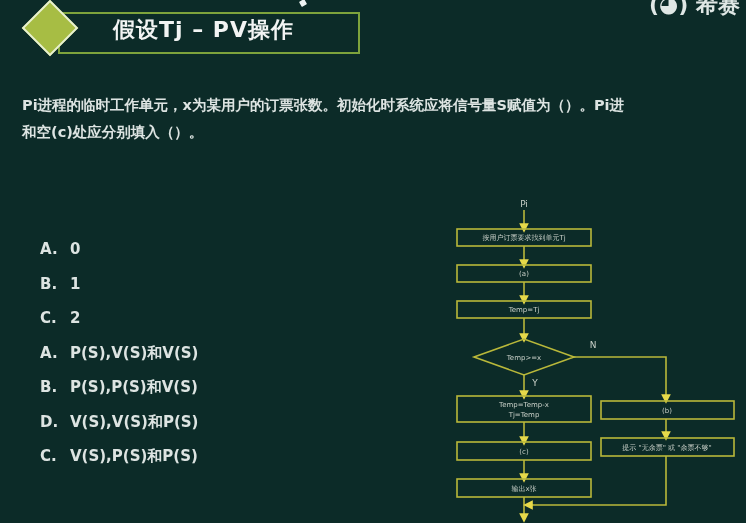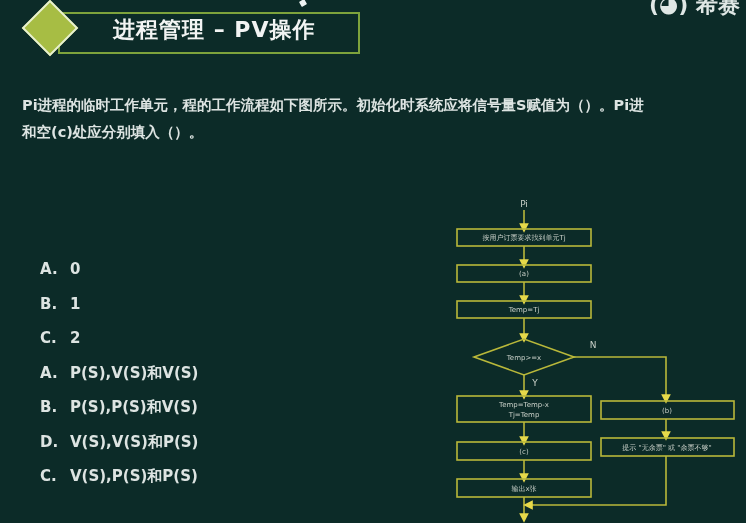--- a/index.html
+++ b/index.html
@@ -83,21 +83,20 @@
     .question .indent {
       padding-left: 22px;
     }
     .options {
       position: absolute;
       left: 40px;
       top: 232px;
       font-size: 15px;
       font-weight: bold;
       color: #dde4e2;
-      margin-top: 20px;
     }
     .option {
       height: 34.5px;
       line-height: 34.5px;
       white-space: nowrap;
     }
     .option .letter {
       display: inline-block;
       width: 30px;
     }
@@ -114,25 +113,25 @@
       font-family: "DejaVu Sans", sans-serif;
       fill: #c9d0c8;
     }
   </style>
 </head>
 <body>
 
 <div class="cursor"></div>
 <div class="title-bar"></div>
 <div class="diamond-logo"></div>
-<div class="title-text">进程管理 – PV操作</div>
+<div class="title-text">假设Tj – PV操作</div>
 <div class="brand">(◕) 希赛</div>
 
 <div class="question">
-  <span class="line">Pi进程的临时工作单元，程的工作流程如下图所示。初始化时系统应将信号量S赋值为（）。Pi进</span>
+  <span class="line">Pi进程的临时工作单元，x为某用户的订票张数。初始化时系统应将信号量S赋值为（）。Pi进</span>
   <span class="line">和空(c)处应分别填入（）。</span>
 </div>
 
 <div class="options">
   <div class="option"><span class="letter">A.</span><span>0</span></div>
   <div class="option"><span class="letter">B.</span><span>1</span></div>
   <div class="option"><span class="letter">C.</span><span>2</span></div>
   <div class="option"><span class="letter">A.</span><span>P(S),V(S)和V(S)</span></div>
   <div class="option"><span class="letter">B.</span><span>P(S),P(S)和V(S)</span></div>
   <div class="option"><span class="letter">D.</span><span>V(S),V(S)和P(S)</span></div>

